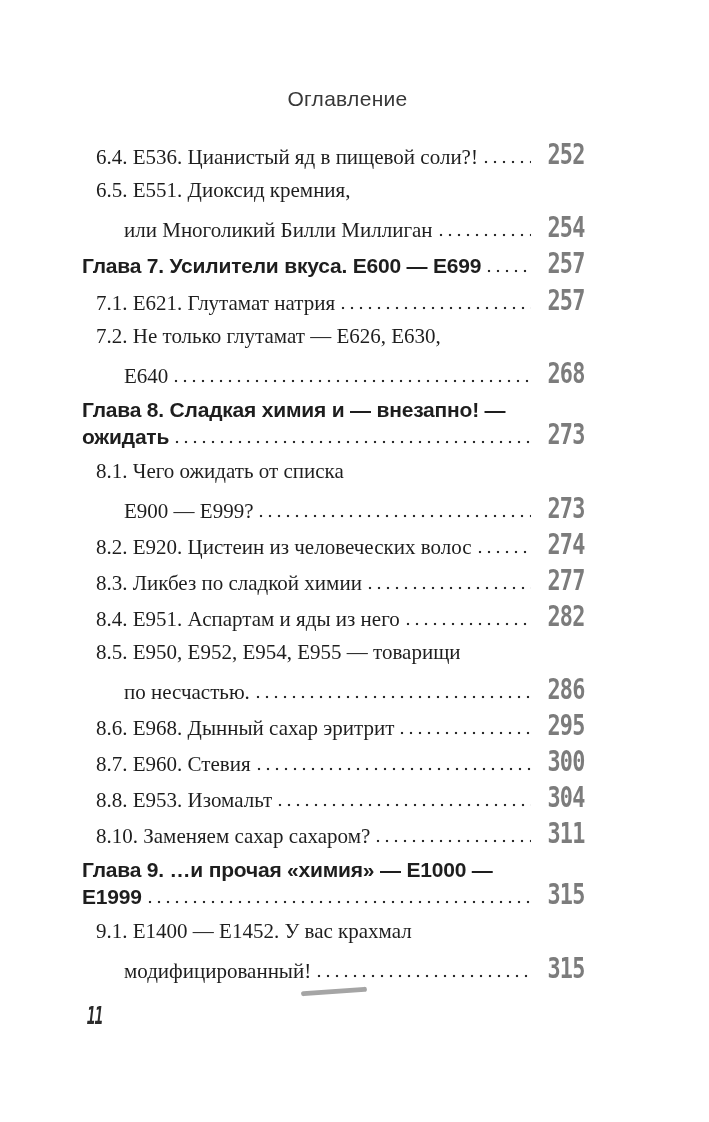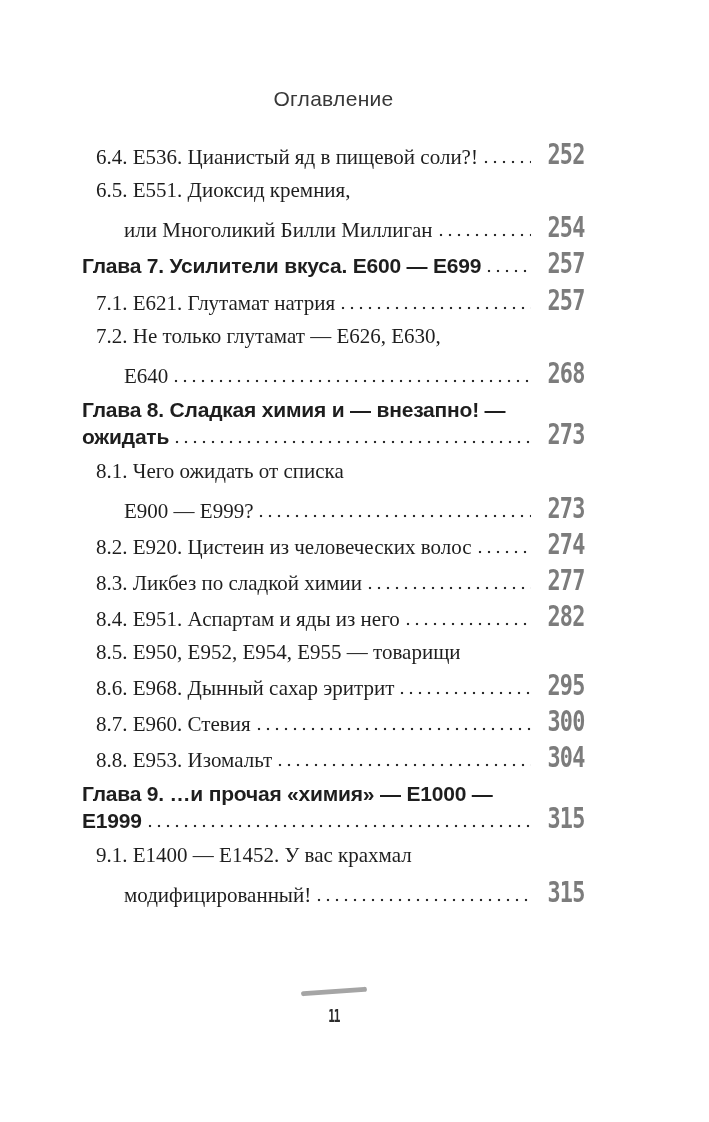--- a/index.html
+++ b/index.html
@@ -18,21 +18,21 @@
     width: 709px;
     height: 1122px;
     background: var(--bg);
     overflow: hidden;
     font-family: "Liberation Serif", serif;
     color: var(--ink);
   }
   .toc-header {
     position: absolute;
     top: 87px;
-    left: 82px;
+    left: 96px;
     width: 503px;
     text-align: center;
     font-family: "Liberation Sans", sans-serif;
     font-size: 21px;
     line-height: 24px;
     letter-spacing: 0.3px;
     color: var(--header-ink);
   }
   .toc {
     position: absolute;
@@ -96,26 +96,26 @@
     height: 5px;
     border-radius: 2.5px;
     background: var(--divider);
     transform: rotate(-4deg);
   }
   .footer-page {
     position: absolute;
     top: 1002px;
     left: 82px;
     width: 503px;
-    text-align: center;
     font-family: "DejaVu Sans Mono", monospace;
     font-weight: bold;
-    font-size: 18px;
+    font-size: 24px;
     line-height: 28px;
     color: var(--footer-num);
+    font-style: italic;
   }
   .footer-page .digits {
     display: inline-block;
     transform: scaleX(0.62);
     transform-origin: 50% 50%;
     letter-spacing: -2px;
   }
 </style>
 </head>
 <body>
@@ -203,40 +203,52 @@
         <div class="line">
           <span class="ltext">8.4. Е951. Аспартам и яды из него</span>
           <span class="leader"></span>
           <span class="pagenum"><span class="digits">282</span></span>
         </div>
       </div>
       <div class="entry item">
         <div class="line">
           <span class="ltext">8.5. Е950, Е952, Е954, Е955 — товарищи</span>
         </div>
+        <div class="line cont">
+          <span class="ltext">по несчастью.</span>
+          <span class="leader"></span>
+          <span class="pagenum"><span class="digits">286</span></span>
+        </div>
       </div>
       <div class="entry item">
         <div class="line">
           <span class="ltext">8.6. Е968. Дынный сахар эритрит</span>
           <span class="leader"></span>
           <span class="pagenum"><span class="digits">295</span></span>
         </div>
       </div>
       <div class="entry item">
         <div class="line">
           <span class="ltext">8.7. Е960. Стевия</span>
           <span class="leader"></span>
           <span class="pagenum"><span class="digits">300</span></span>
         </div>
       </div>
       <div class="entry item">
         <div class="line">
           <span class="ltext">8.8. Е953. Изомальт</span>
           <span class="leader"></span>
           <span class="pagenum"><span class="digits">304</span></span>
+        </div>
+      </div>
+      <div class="entry item">
+        <div class="line">
+          <span class="ltext">8.10. Заменяем сахар сахаром?</span>
+          <span class="leader"></span>
+          <span class="pagenum"><span class="digits">311</span></span>
         </div>
       </div>
       <div class="entry chapter">
         <div class="line">
           <span class="ltext">Глава 9. …и прочая «химия» — Е1000 —</span>
         </div>
         <div class="line cont">
           <span class="ltext">Е1999</span>
           <span class="leader"></span>
           <span class="pagenum"><span class="digits">315</span></span>

